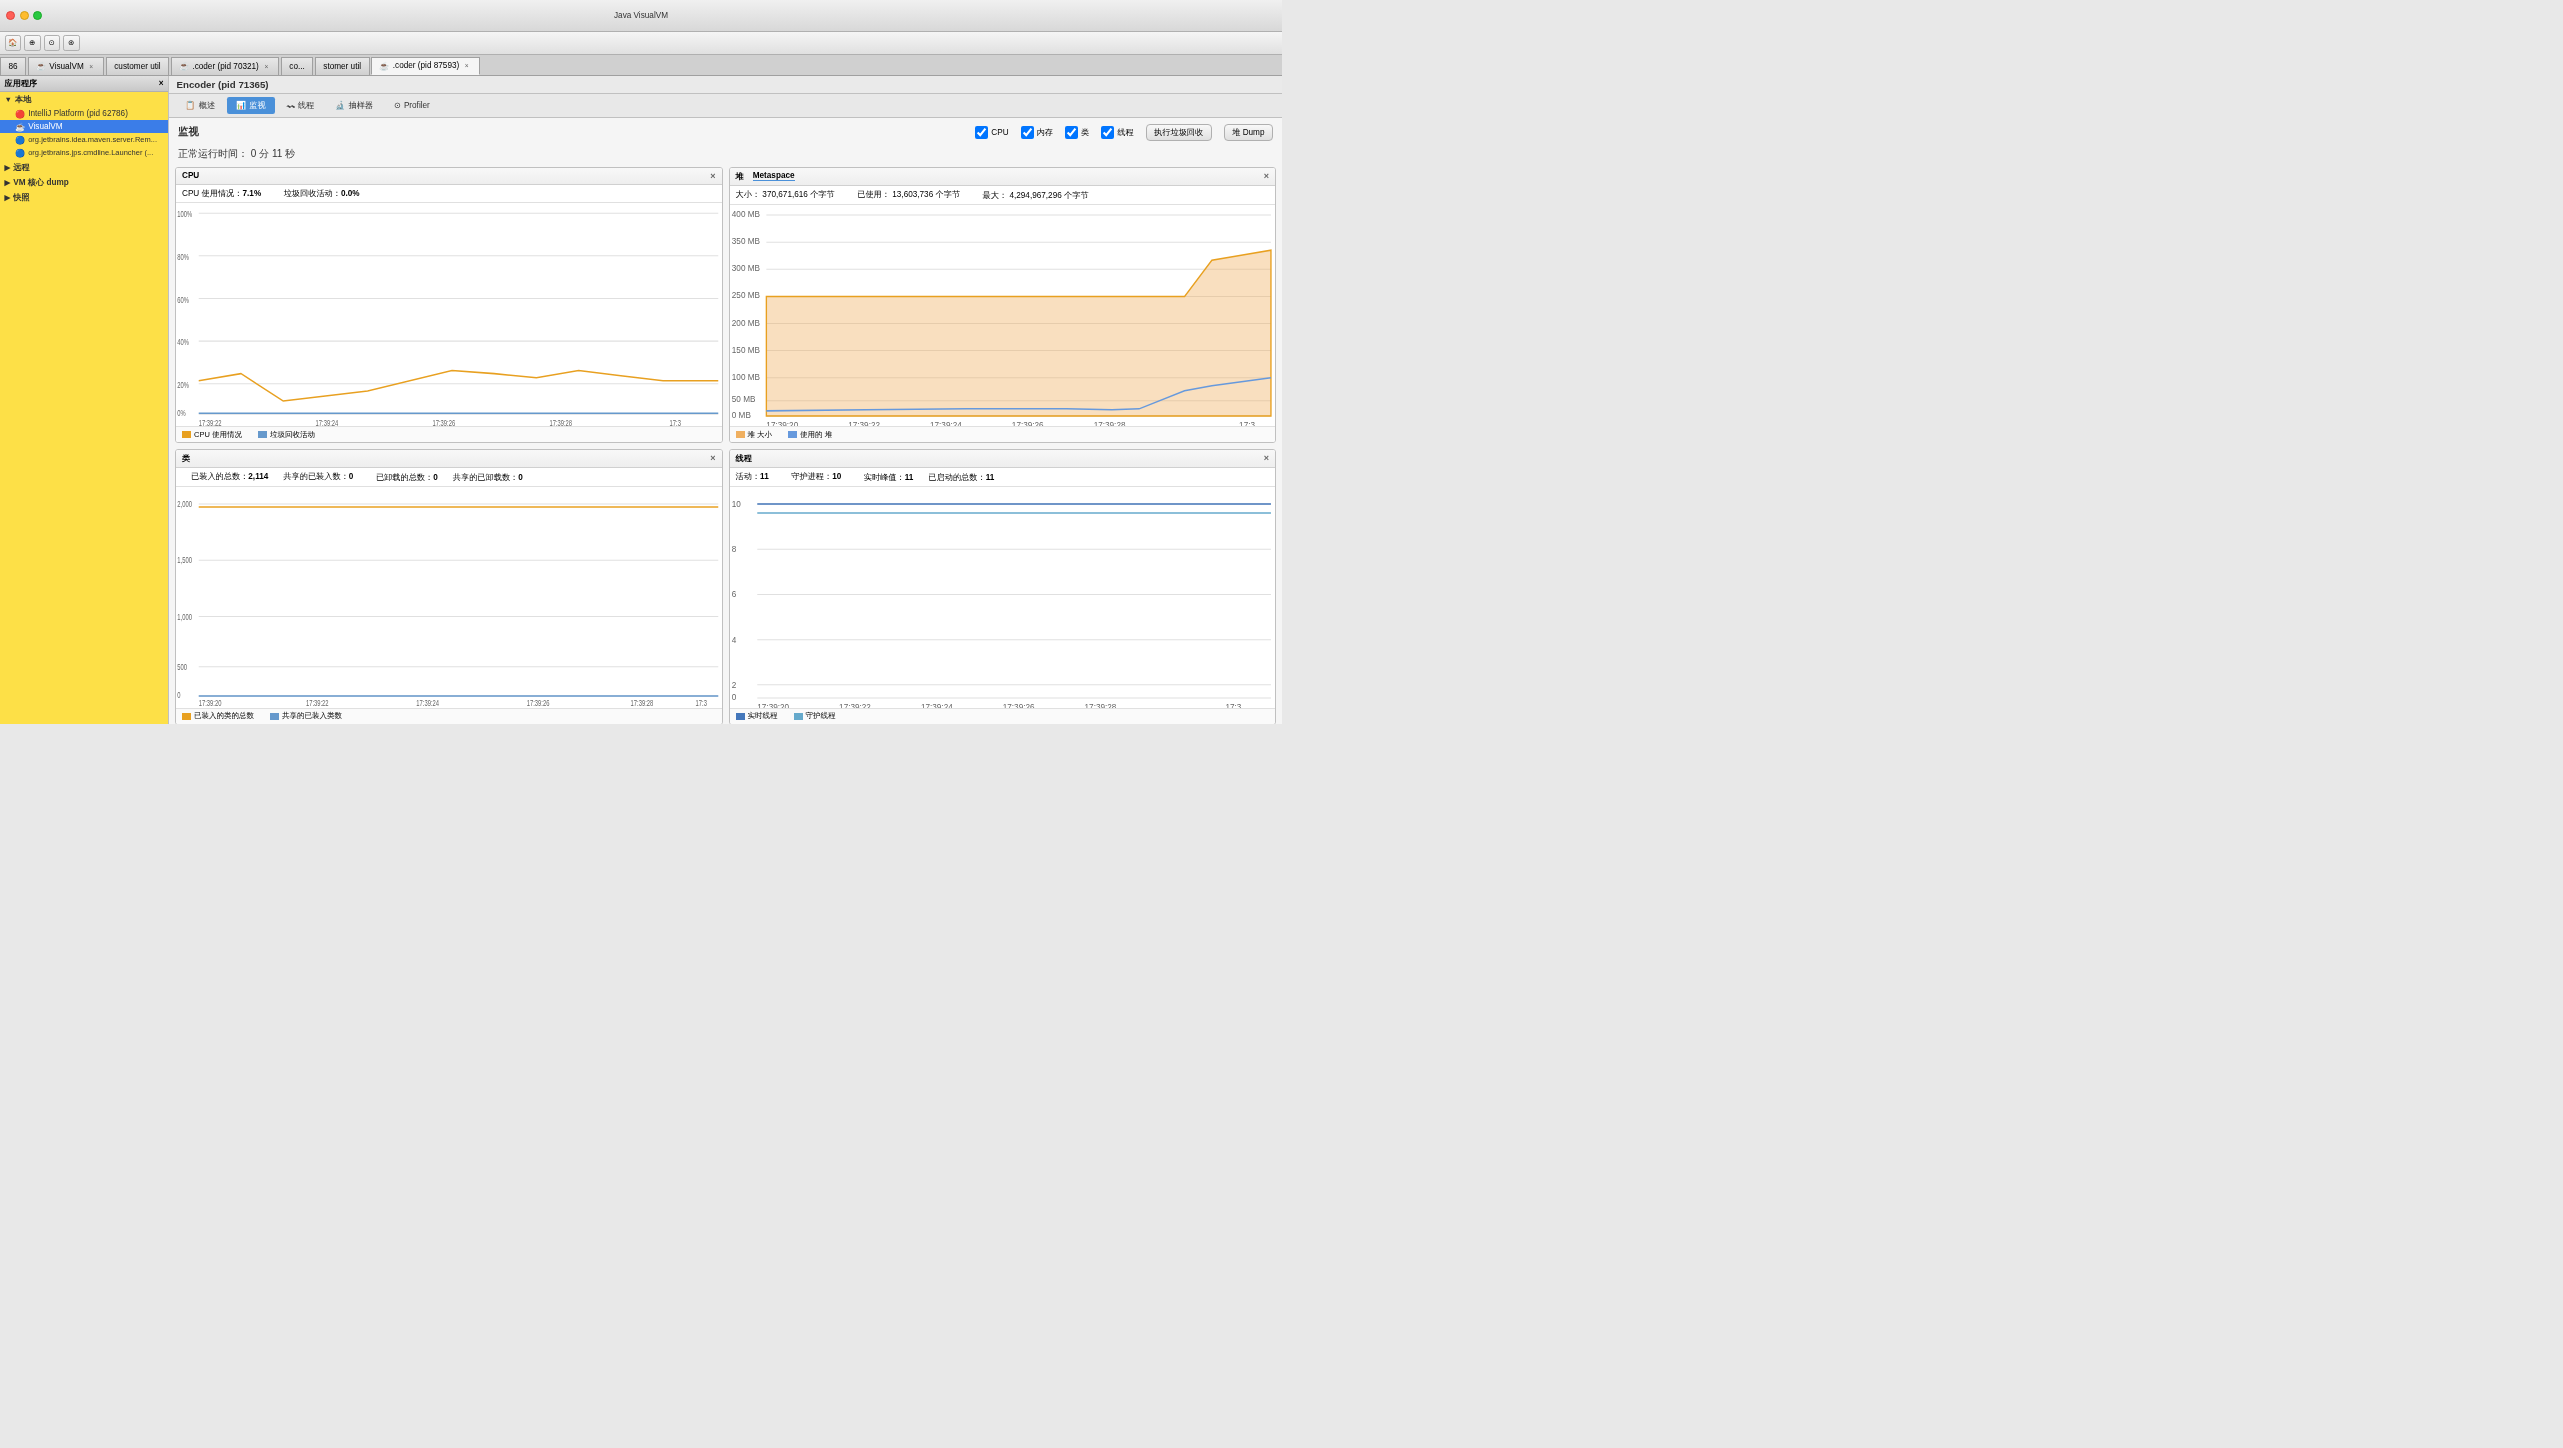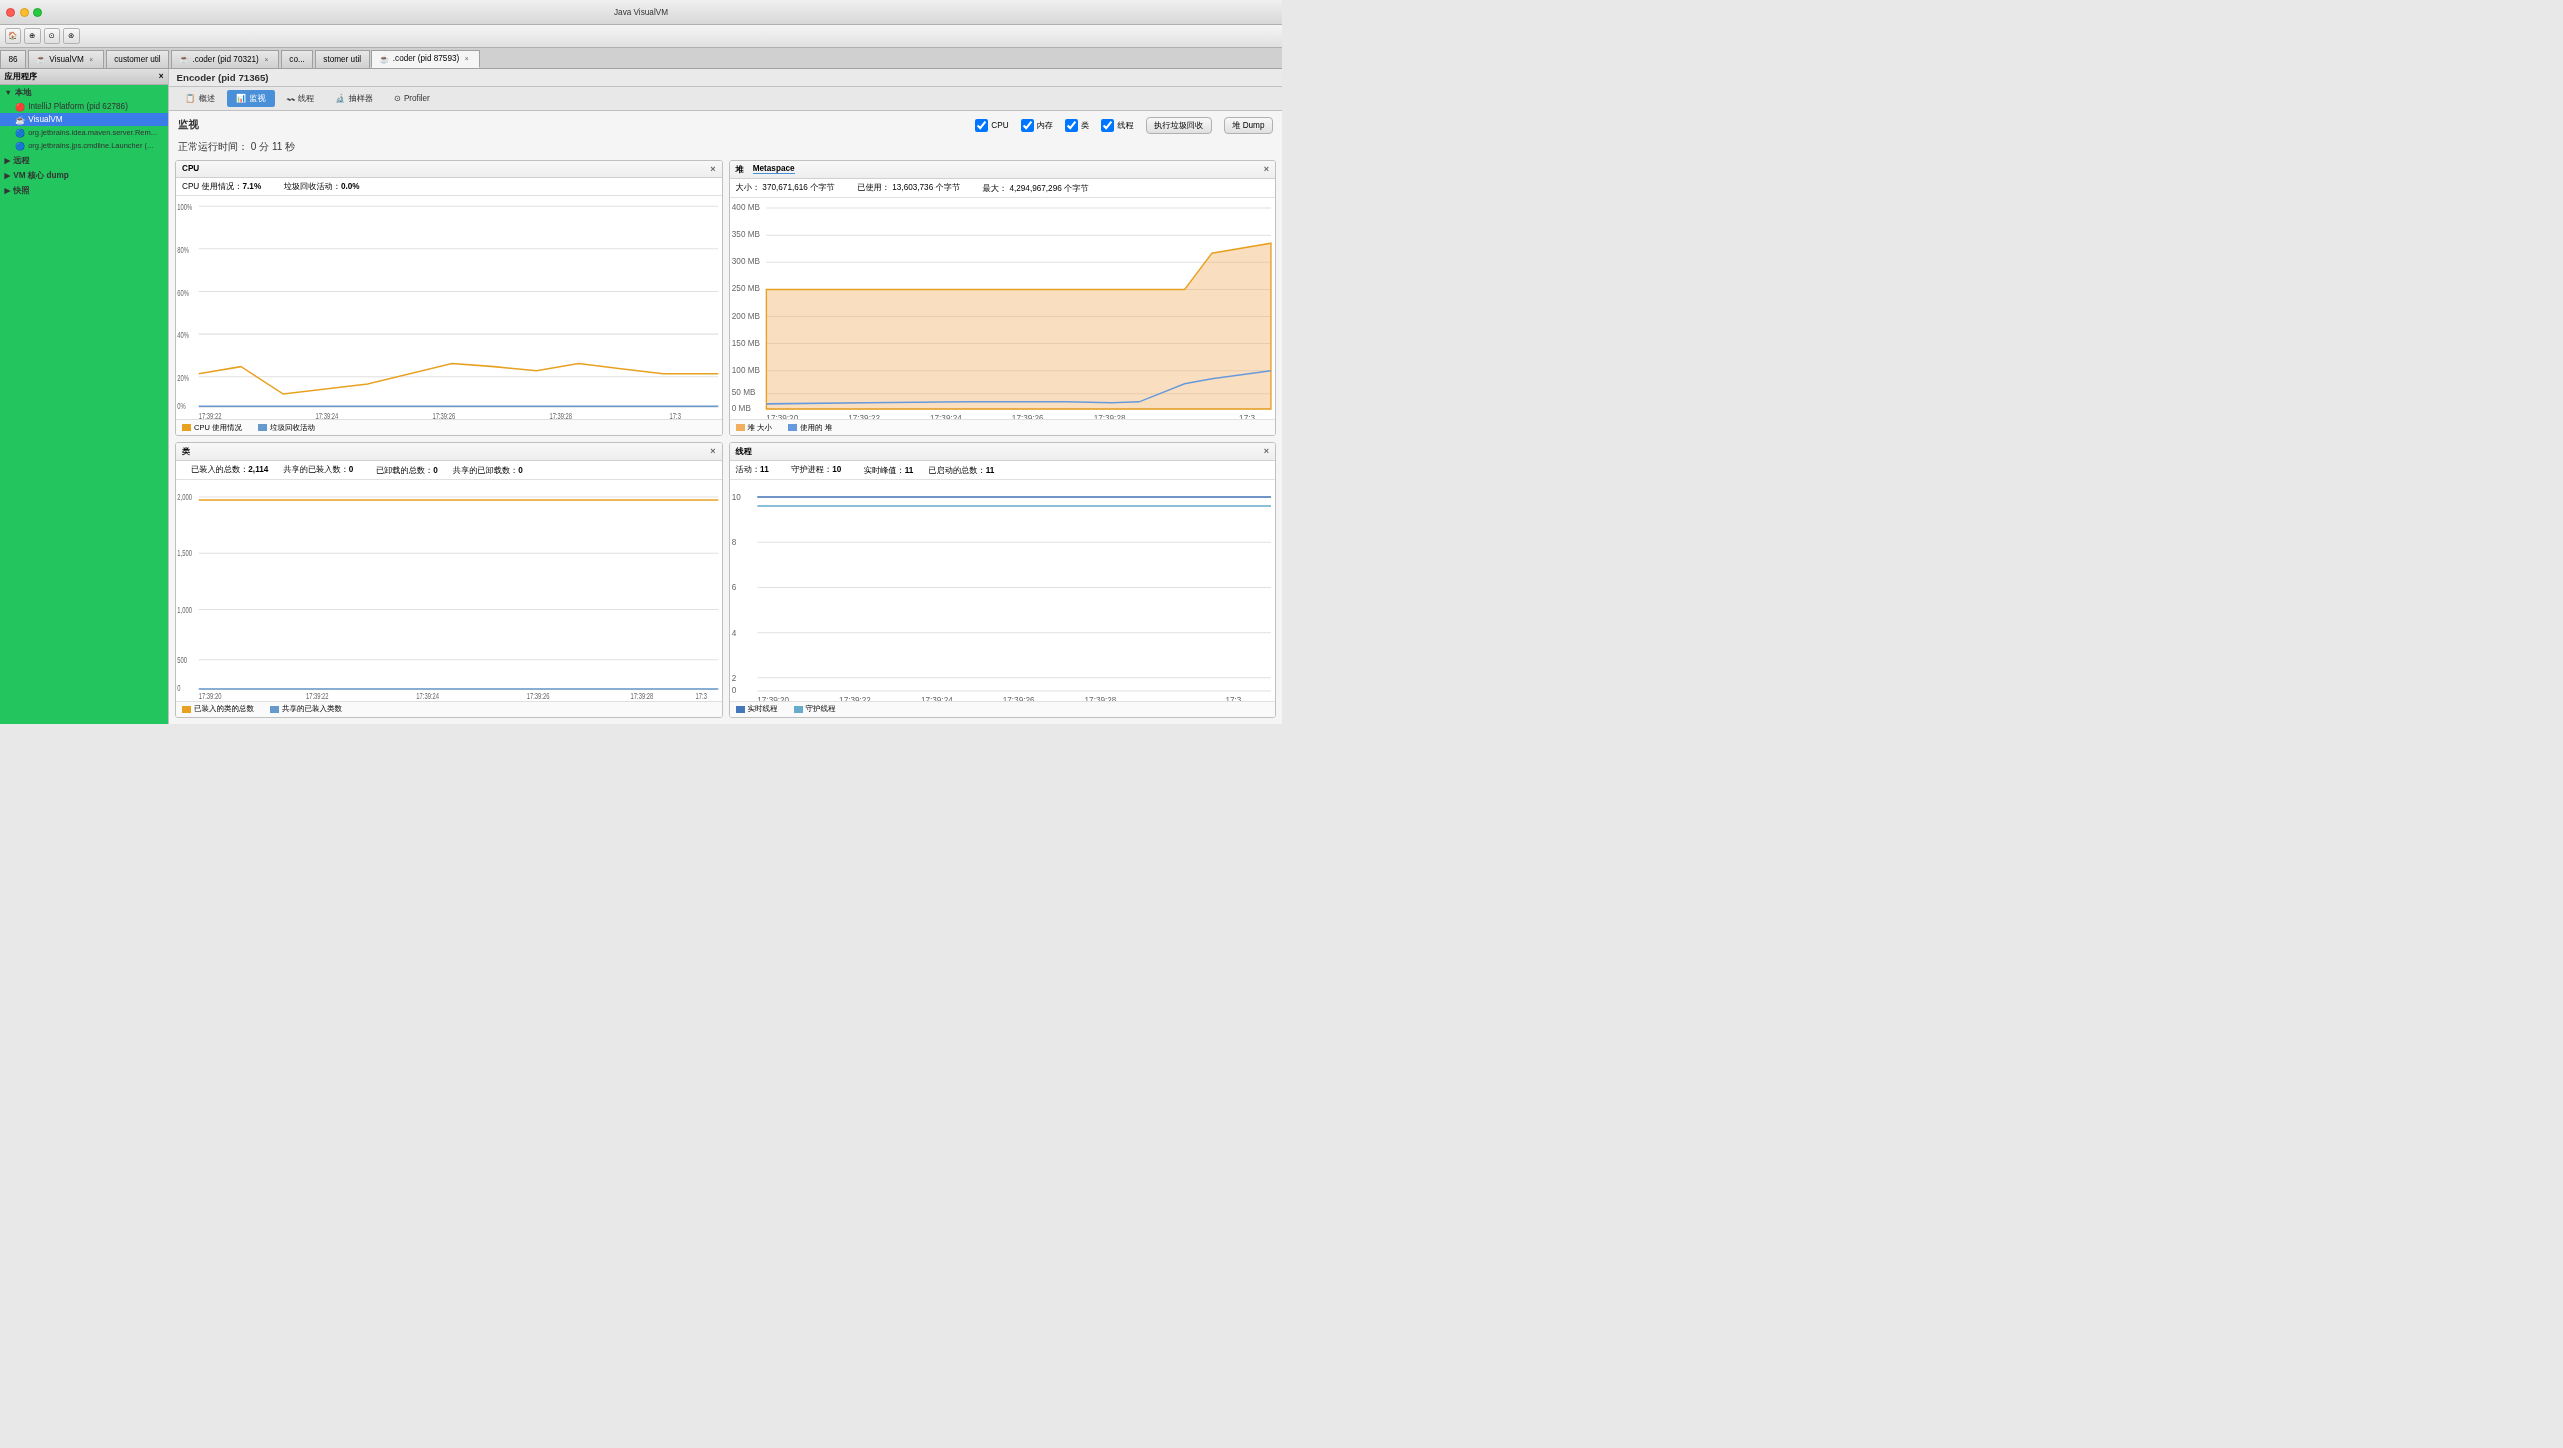--- a/index.html
+++ b/index.html
@@ -6,21 +6,21 @@
     body {
       font-family: -apple-system, "Helvetica Neue", Arial, sans-serif;
       font-size: 9px;
       background: #e8e8e8;
       width: 1282px;
       height: 724px;
       overflow: hidden;
     }
     
     .title-bar {
-      height: 25px;
+      height: 32px;
       background: linear-gradient(to bottom, #f0f0f0, #d8d8d8);
       display: flex;
       align-items: center;
       justify-content: center;
       border-bottom: 0.7px solid #b0b0b0;
       position: relative;
     }
     .title-bar-title {
       font-size: 8.2px;
       font-weight: 500;
@@ -107,21 +107,21 @@
 
     
     .main-layout {
       display: flex;
       height: calc(724px - 16.5px - 22.5px - 21px);
     }
 
     
     .sidebar {
       width: 169px;
-      background: #22c55e;
+      background: #fde047;
       border-right: 0.7px solid #c0c0c0;
       display: flex;
       flex-direction: column;
     }
     .sidebar-header {
       height: 16.5px;
       background: linear-gradient(to bottom, #e0e0e0, #c8c8c8);
       display: flex;
       align-items: center;
       padding: 0 4.5px;

